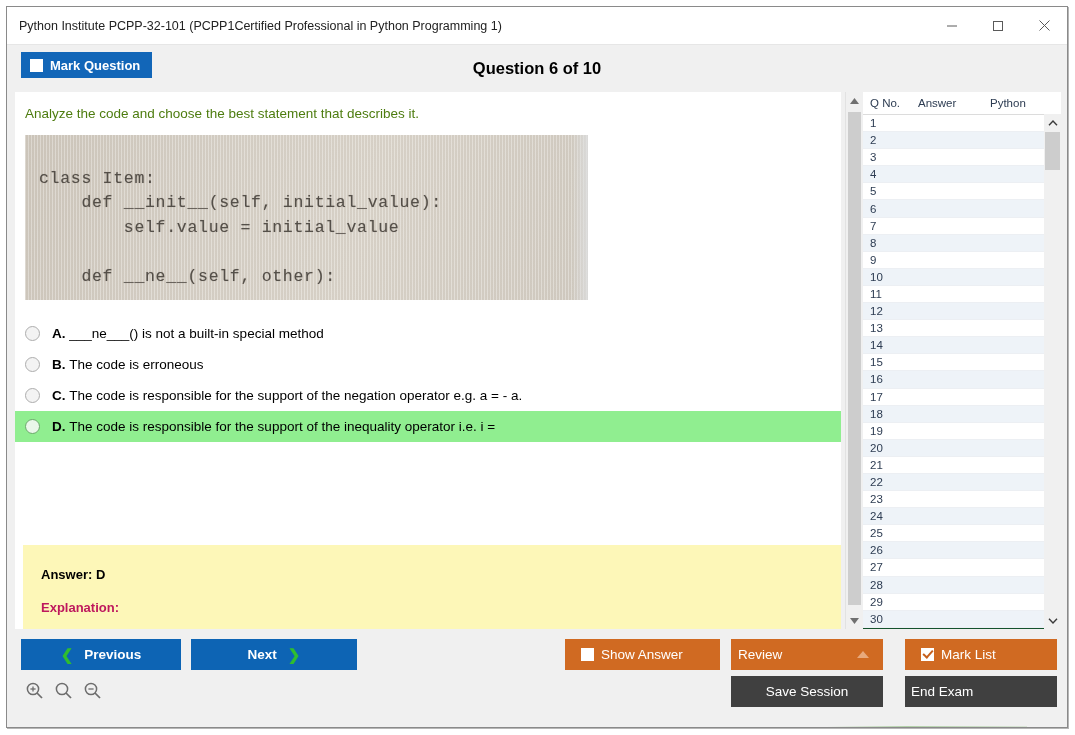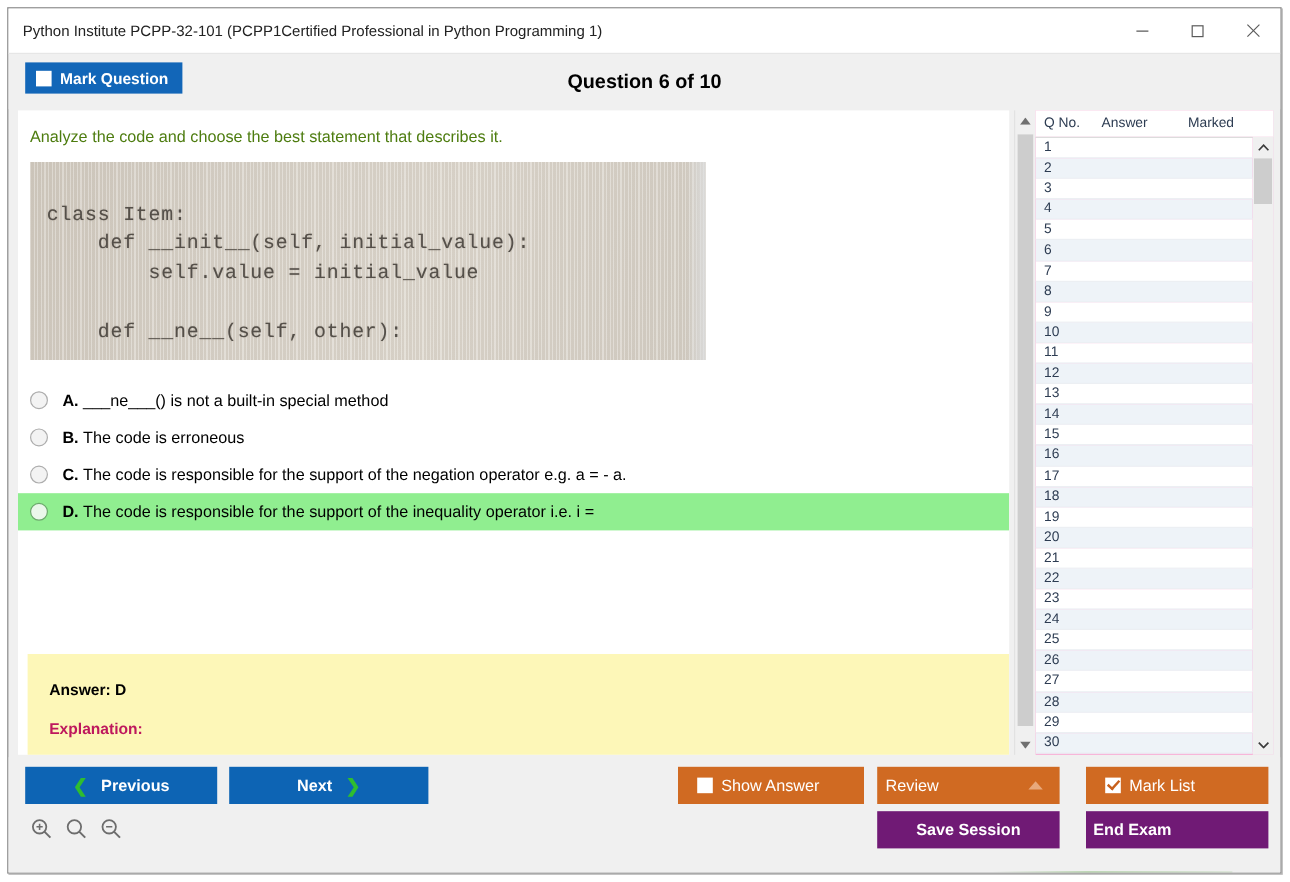--- a/index.html
+++ b/index.html
@@ -180,21 +180,21 @@
   #content-thumb {
     position: absolute; left: 2px; top: 20px;
     width: 13px; height: 493px;
     background: #cdcdcd;
   }
 
   
   #list-pane {
     position: absolute; left: 856px; top: 85px;
     width: 198px; height: 537px;
-    background: #f9a8d4;
+    background: #14532d;
   }
   #list-header {
     position: absolute; left: 0; top: 0;
     width: 100%; height: 22px;
     display: flex; align-items: center;
     font-size: 11.5px; color: #2d3c52;
     background: #ffffff;
   }
   #list-header .h-qno { width: 55px; padding-left: 7px; }
   #list-header .h-ans { width: 72px; }
@@ -238,21 +238,21 @@
   .btn {
     position: absolute;
     border: none; cursor: pointer;
     font-family: "Liberation Sans", sans-serif;
     color: #ffffff;
     display: flex; align-items: center;
     font-size: 13.5px; font-weight: bold;
   }
   .btn-blue { background: #0d64b4; }
   .btn-orange { background: #d06a22; font-weight: normal; }
-  .btn-navy { background: #701a75; font-weight: bold; }
+  .btn-navy { background: #404040; font-weight: normal; }
 
   #btn-previous { left: 14px; top: 8px; width: 160px; height: 31px; justify-content: center; }
   #btn-next     { left: 184px; top: 8px; width: 166px; height: 31px; justify-content: center; }
   .chev { display: inline-block; color: #2fbd2f; font-size: 15px; font-weight: bold; }
   #btn-previous .chev { margin-right: 11px; }
   #btn-next .chev { margin-left: 11px; }
 
   #btn-show-answer { left: 558px; top: 8px; width: 155px; height: 31px; padding-left: 16px; font-size: 13.5px; }
   #btn-review { left: 724px; top: 8px; width: 152px; height: 31px; padding-left: 7px; font-size: 13.5px; }
   #review-caret {
@@ -369,21 +369,21 @@
       <svg width="9" height="6" viewBox="0 0 9 6">
         <polygon points="0,0 9,0 4.5,6" fill="#707070"></polygon>
       </svg>
     </div>
   </div>
 
   <div id="list-pane">
     <div id="list-header">
       <span class="h-qno">Q No.</span>
       <span class="h-ans">Answer</span>
-      <span class="h-mrk">Marked</span>
+      <span class="h-mrk">Python</span>
     </div>
     <div id="list-body">
         <div class="q-row">
           <span class="c-no">1</span>
           <span class="c-ans"></span>
           <span class="c-mrk"></span>
         </div>
         <div class="q-row">
           <span class="c-no">2</span>
           <span class="c-ans"></span>

